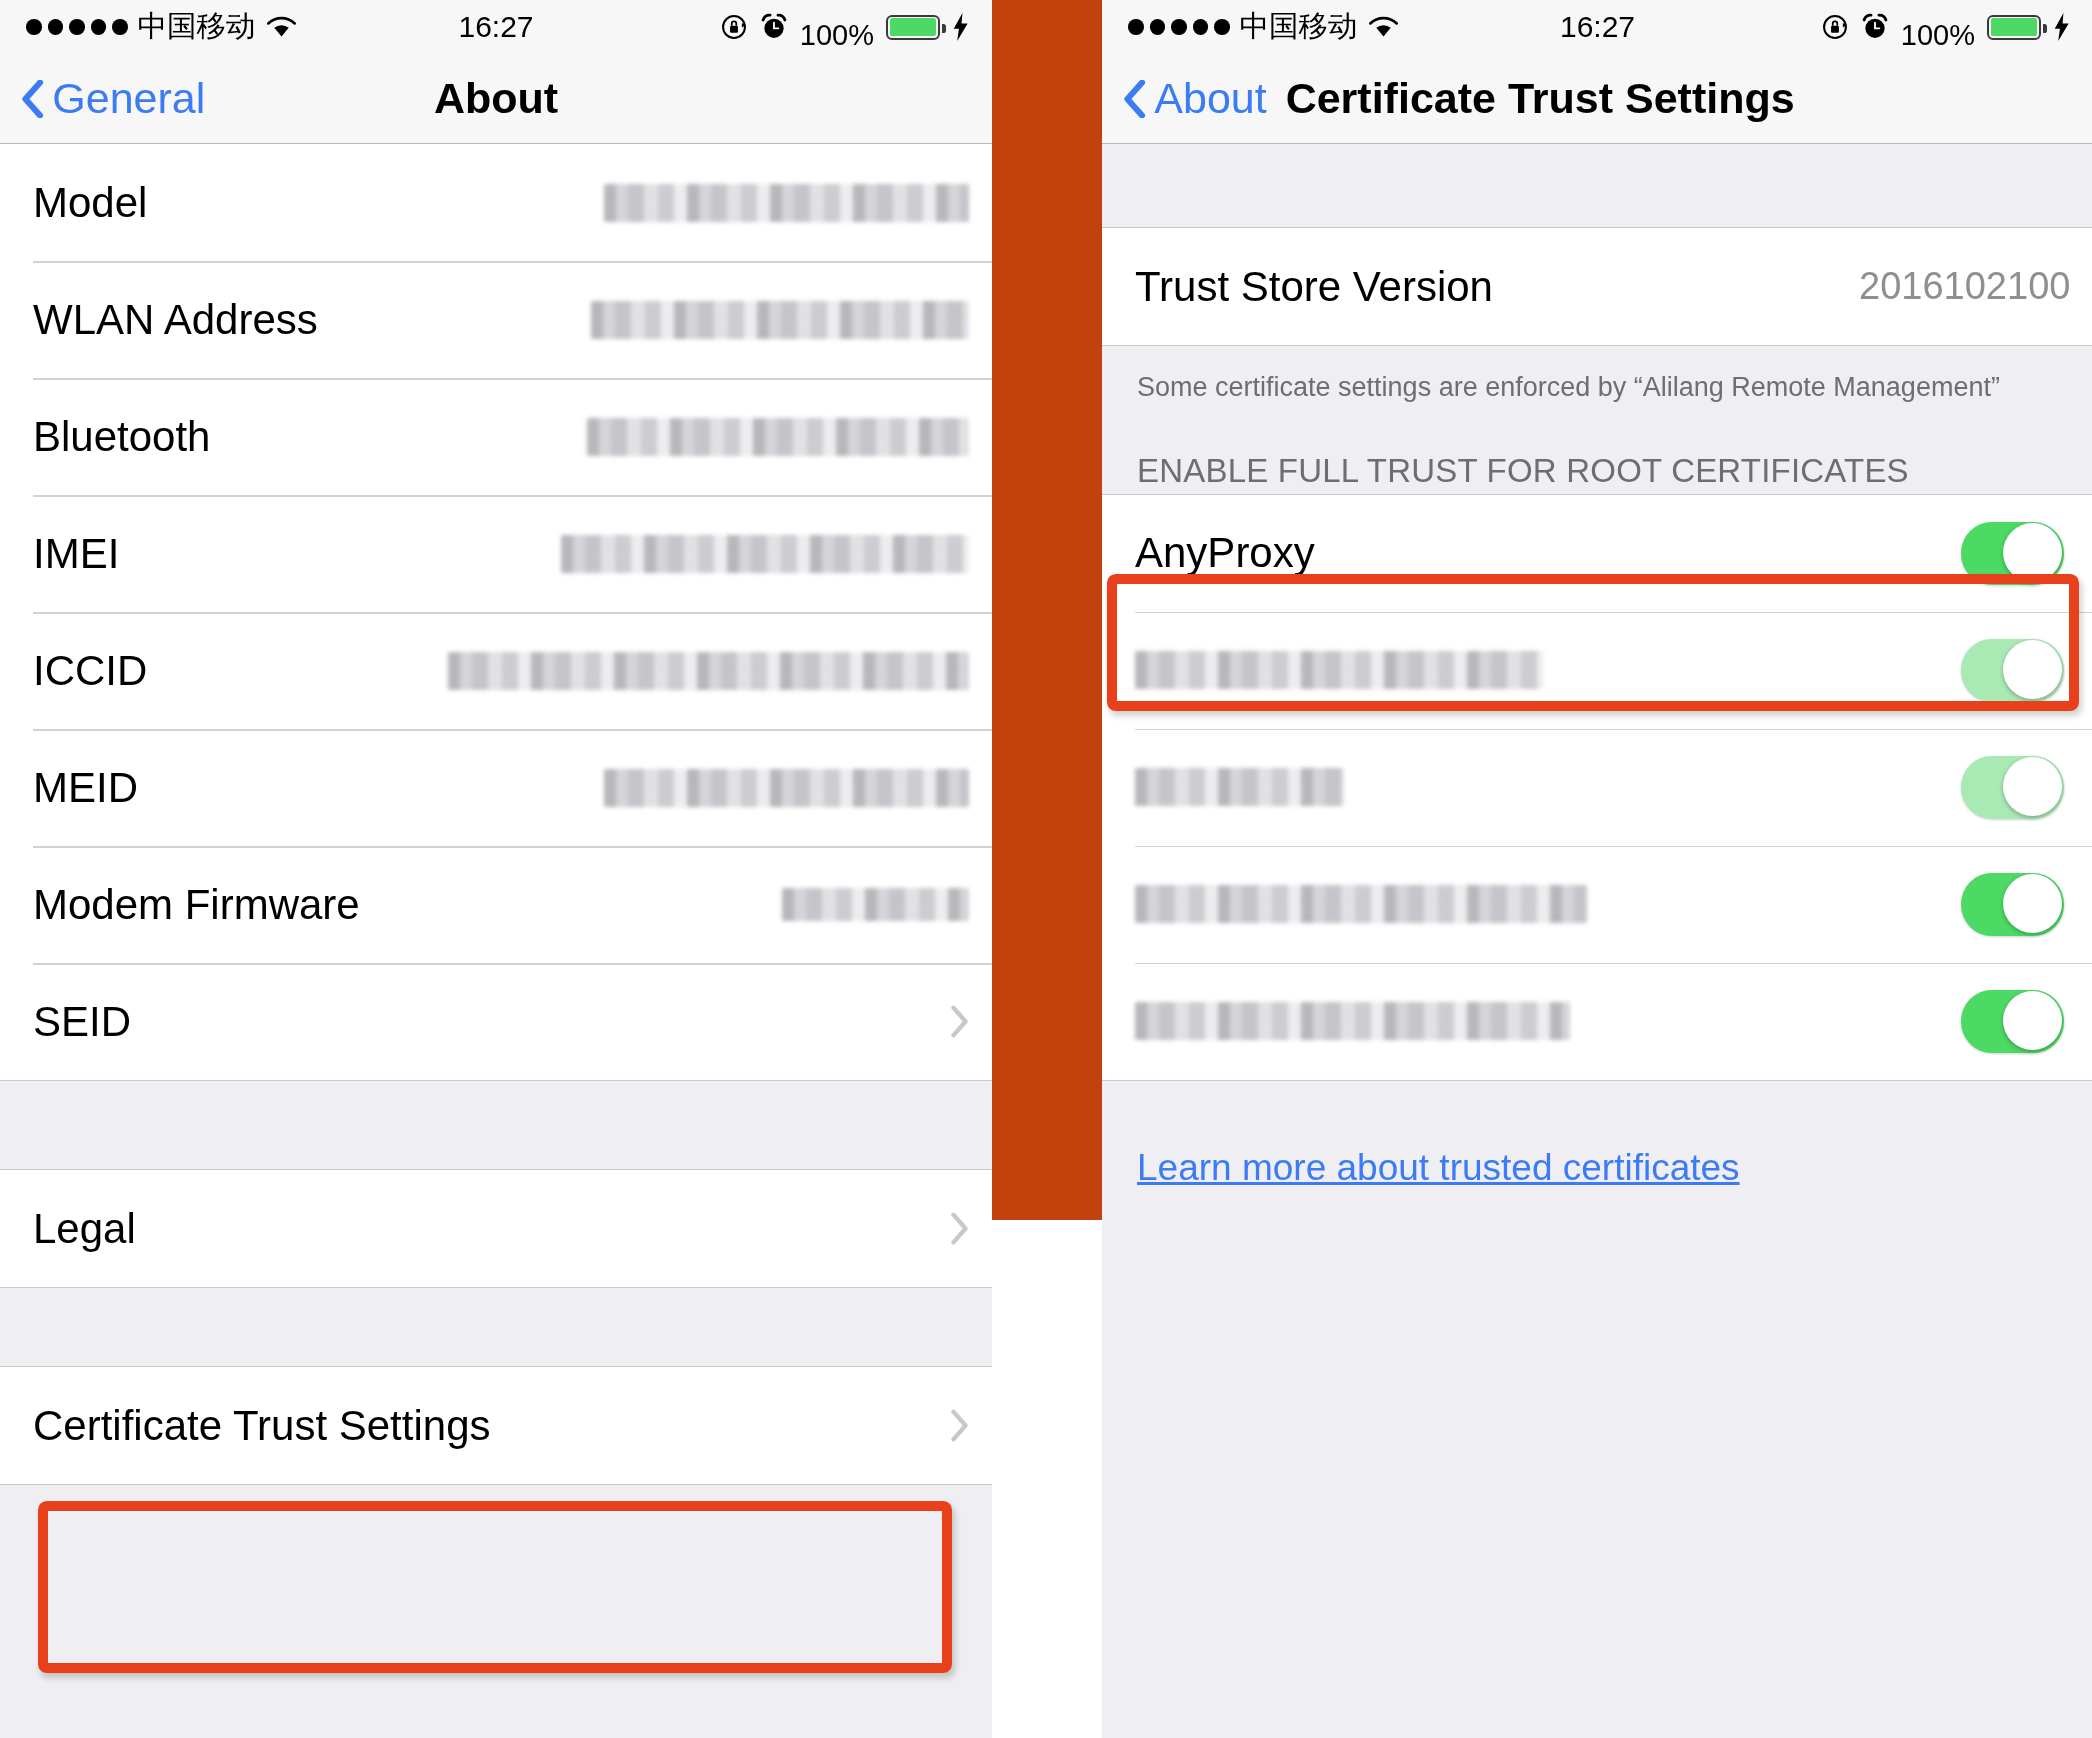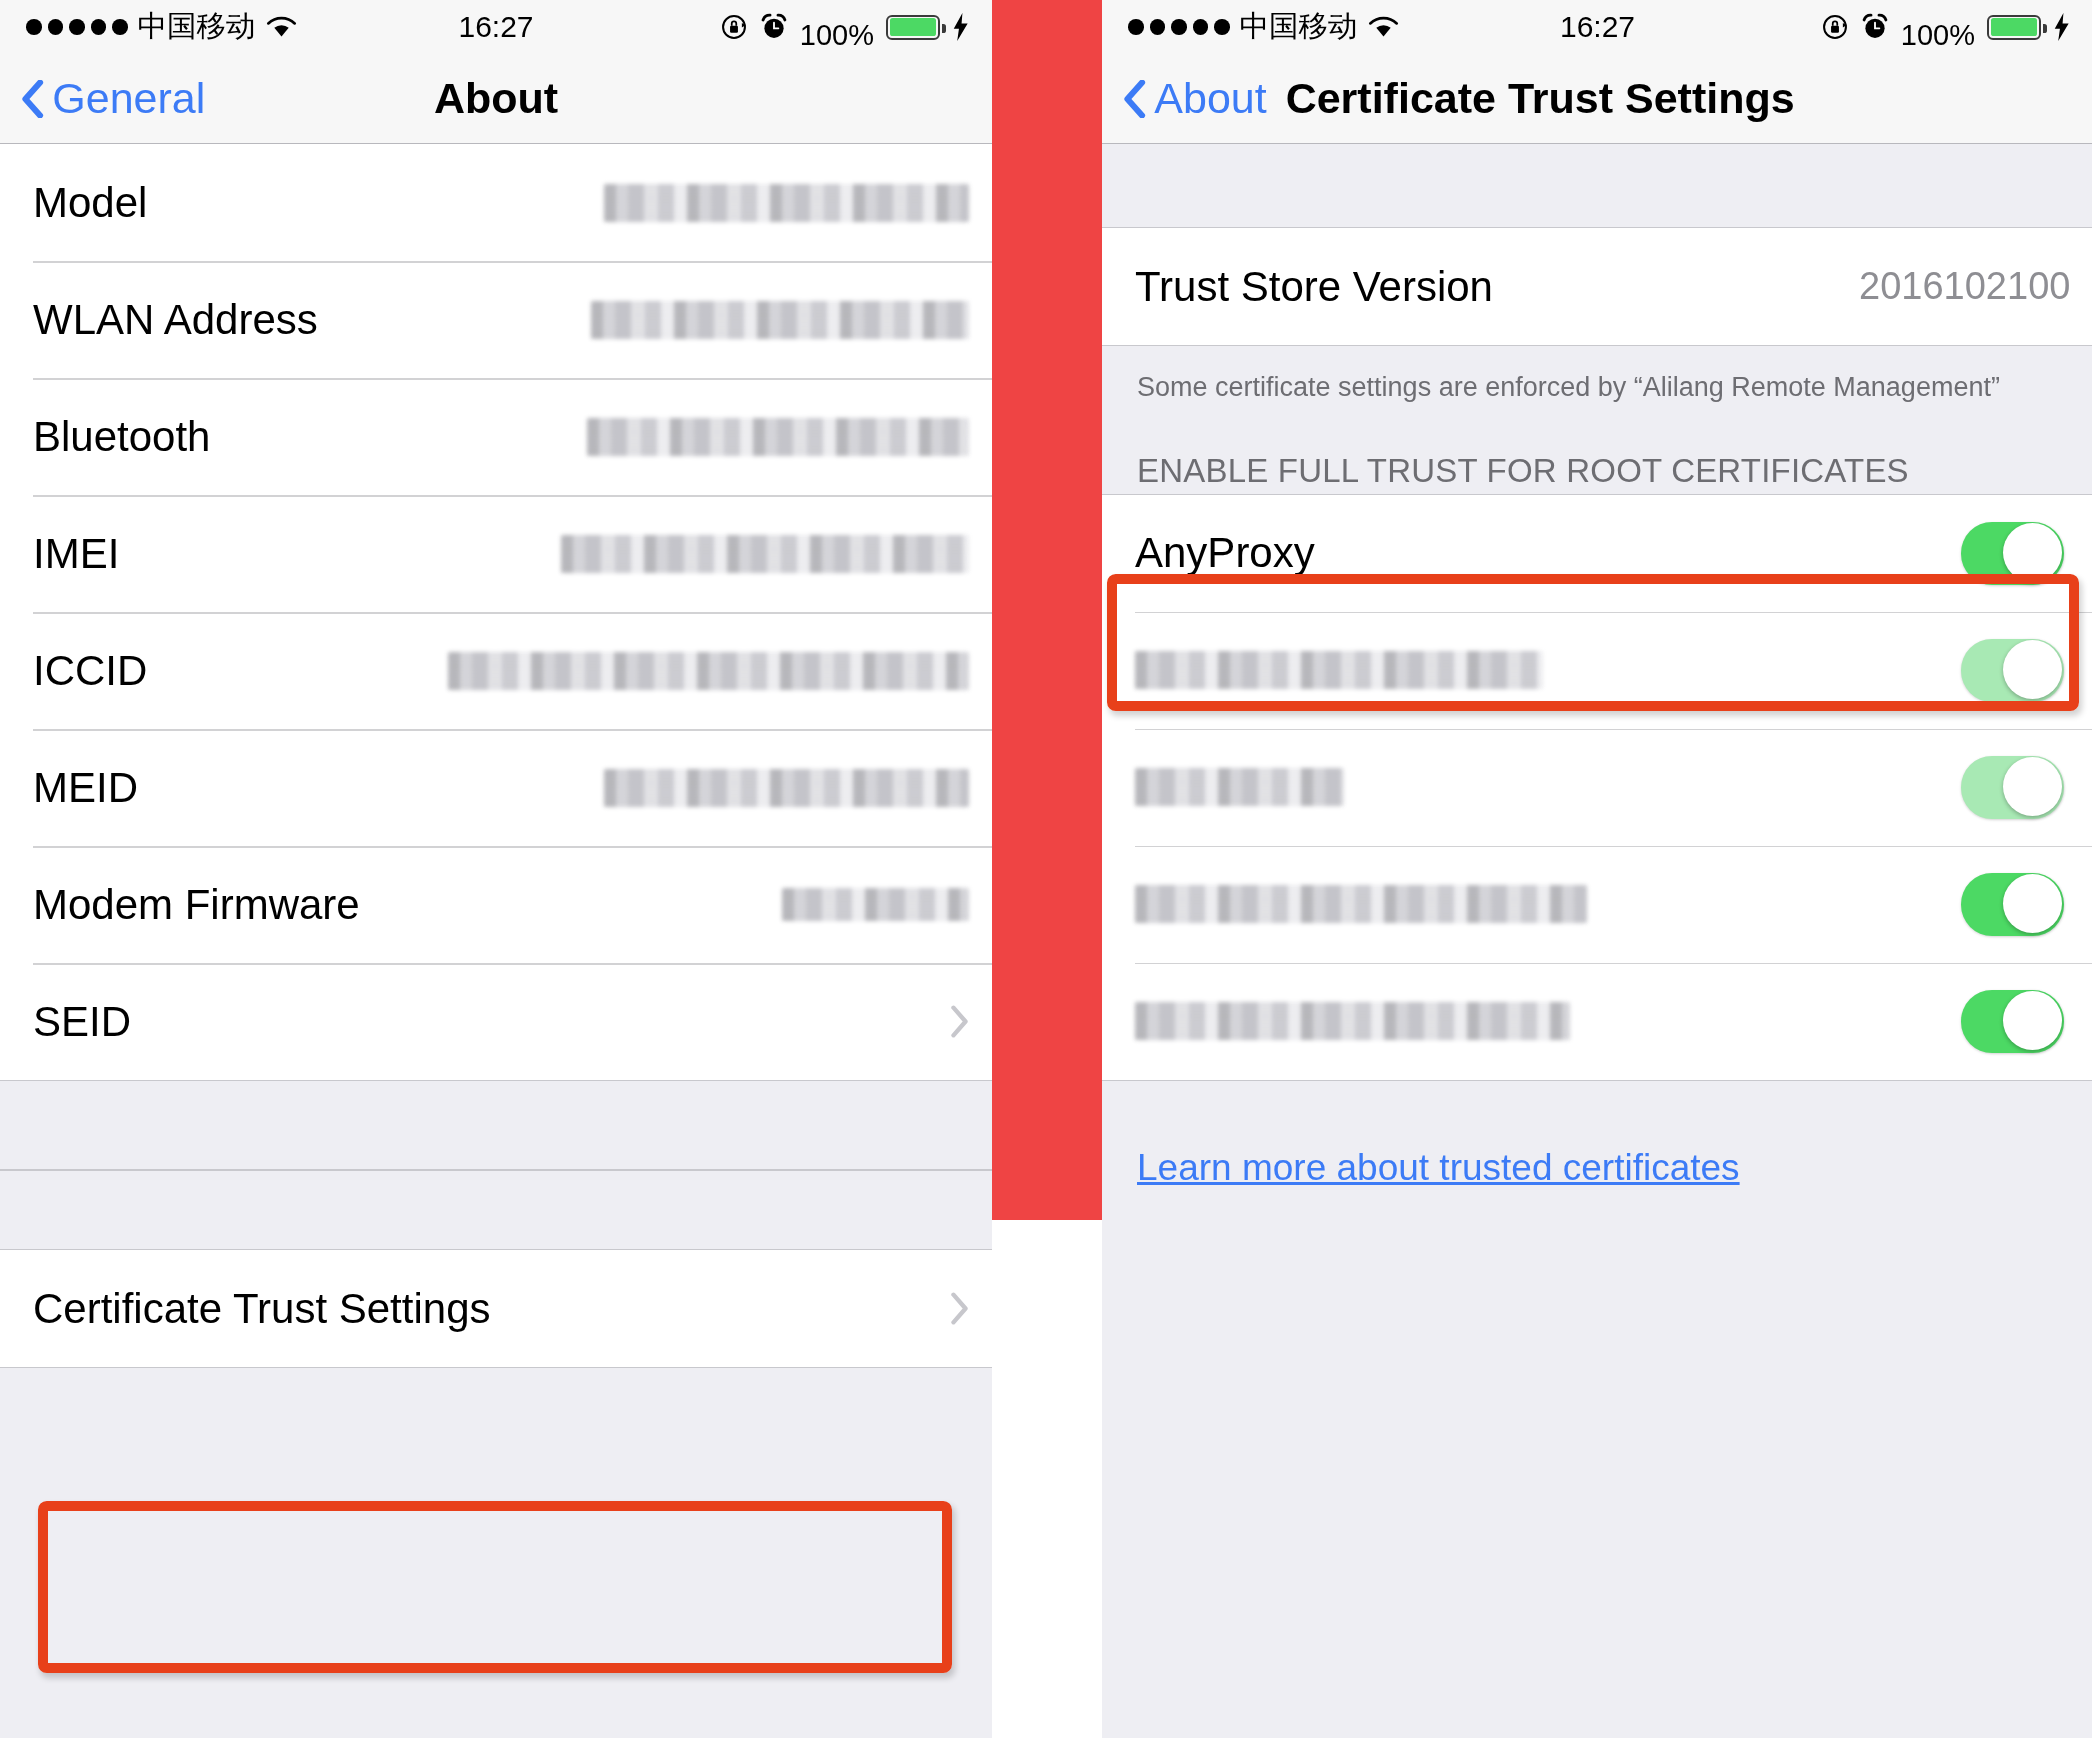--- a/index.html
+++ b/index.html
@@ -7,21 +7,21 @@
     width: 2093px;
     height: 1738px;
     background: #ffffff;
     font-family: "Liberation Sans", "DejaVu Sans", sans-serif;
     overflow: hidden;
   }
   .stage {
     position: relative;
     width: 2093px;
     height: 1220px;
-    background: #ef4444;
+    background: #c2410c;
   }
 
   
   .phone {
     position: absolute;
     top: 0;
     height: 1738px;
     background: #ffffff;
     overflow: hidden;
   }
@@ -372,20 +372,31 @@
             <svg class="chev-r" viewBox="0 0 22 38">
               <path d="M4 3 L18 19 L4 35" fill="none" stroke="#c7c7cc" stroke-width="5" stroke-linecap="round" stroke-linejoin="round"></path>
             </svg>
           </span>
         </div>
 
       </div>
 
       <div class="group-gap topline" style="height:90px"></div>
 
+      <div class="tbl">
+        <div class="row">
+          <span class="label">Legal</span>
+          <span class="spacer"></span>
+          <span>
+            <svg class="chev-r" viewBox="0 0 22 38">
+              <path d="M4 3 L18 19 L4 35" fill="none" stroke="#c7c7cc" stroke-width="5" stroke-linecap="round" stroke-linejoin="round"></path>
+            </svg>
+          </span>
+        </div>
+      </div>
 
       <div class="group-gap topline" style="height:80px"></div>
 
       <div class="tbl">
         <div class="row">
           <span class="label">Certificate Trust Settings</span>
           <span class="spacer"></span>
           <span>
             <svg class="chev-r" viewBox="0 0 22 38">
               <path d="M4 3 L18 19 L4 35" fill="none" stroke="#c7c7cc" stroke-width="5" stroke-linecap="round" stroke-linejoin="round"></path>

